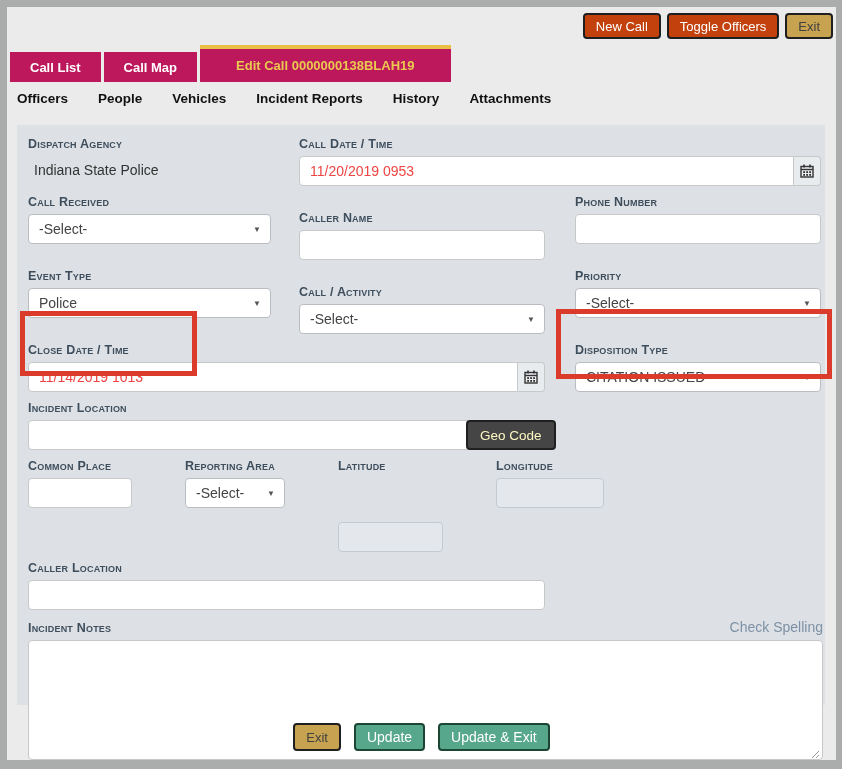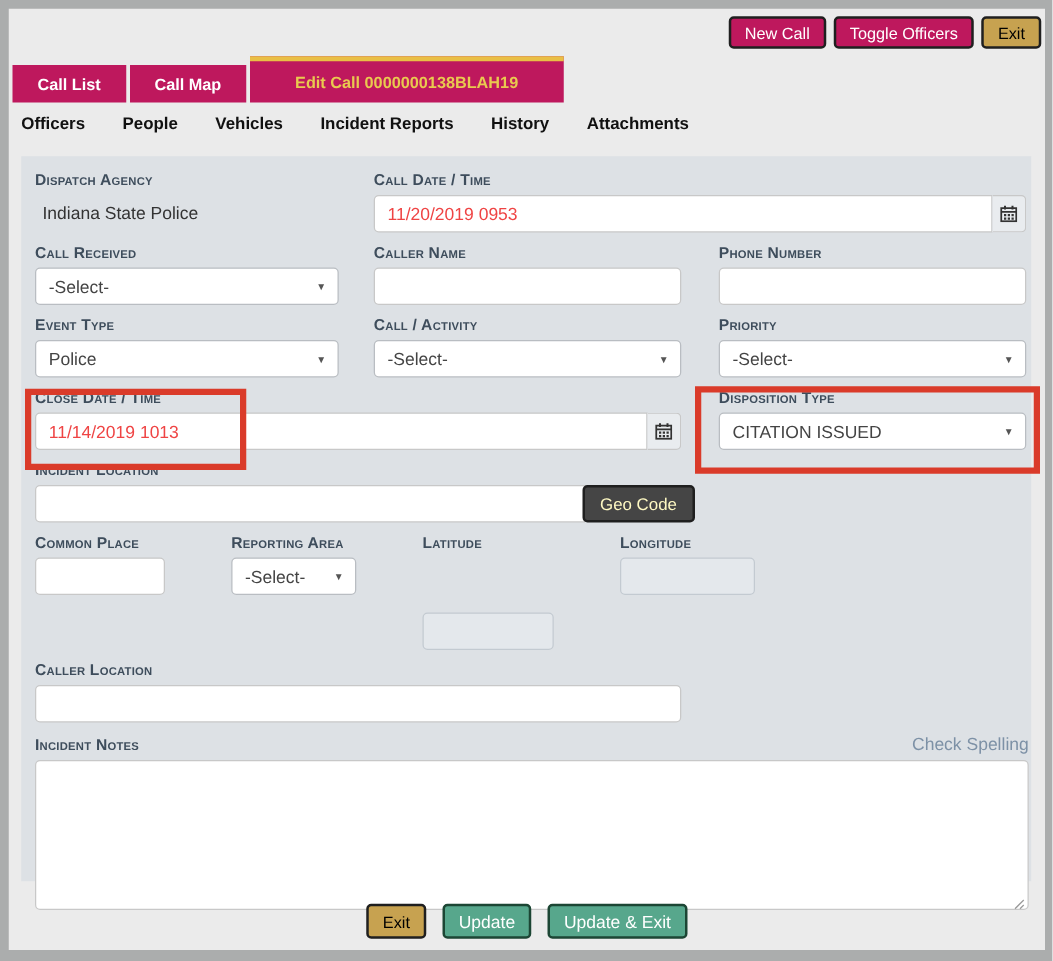--- a/index.html
+++ b/index.html
@@ -6,22 +6,22 @@
   body { font-family:"Liberation Sans", sans-serif; }
   .canvas { position:relative; width:842px; height:769px; background:#abadad; overflow:hidden; }
   .page { position:absolute; left:7px; top:7px; width:829px; height:753px; background:#ebebeb; }
 
   
   .topbar { position:absolute; top:0; left:0; right:0; height:38px;
             display:flex; justify-content:flex-end; align-items:center; gap:6px; padding-right:3px; }
   .btn { display:inline-flex; align-items:center; justify-content:center;
          height:26px; padding:0 11px; font-size:13px; border-radius:4px; cursor:pointer;
          border:2px solid #1f1f1f; white-space:nowrap; }
-  .btn-dark { background:#be185d; color:#ffffff; }
-  .btn-gold { background:#c7a250; color:#000000; }
+  .btn-dark { background:#c2410c; color:#ffffff; }
+  .btn-gold { background:#c7a250; color:#404040; }
   .btn-teal { background:#57a78c; color:#ffffff; border-color:#1c4634; font-size:14px; }
 
   
   .tabbar { position:absolute; top:38px; left:3px; height:37px; display:flex; align-items:flex-end; }
   .tab { background:#be185d; color:#ffffff; font-weight:bold; font-size:13px;
          height:30px; display:flex; align-items:center; padding:0 20px; margin-right:3px; cursor:pointer; }
   .tab.active { height:37px; color:#e9c94f; border-top:4px solid #e9bf45; padding:0 36px; }
 
   
   .subtabbar { position:absolute; top:75px; left:10px; right:6px; height:43px;
@@ -67,21 +67,21 @@
             justify-content:center; align-items:center; gap:13px; padding-top:16px; }
   .footer .btn { height:28px; }
 
   
   .red-box { position:absolute; border:5px solid #da3b2a; background:transparent; pointer-events:none; z-index:50; }
   .red-box.b1 { left:20px; top:311px; width:177px; height:65px; }
   .red-box.b2 { left:556px; top:309px; width:276px; height:70px; }
 
   
   .w-c1 { width:243px; }
-  .w-c2 { width:246px; }
+  .w-c2 { width:246px;margin-top:16px; }
   .w-c3 { width:246px; }
   .gap1 { margin-left:28px; }
   .gap2 { margin-left:30px; }
   .w-datetime { width:522px; }
   .w-close { width:517px; }
   .w-loc-input { width:440px; }
   .w-small1 { width:104px; } .w-small2 { width:100px; } .w-small3 { width:105px;gap:44px; } .w-small4 { width:108px; }
   .gap-s { margin-left:53px; }
 </style>
 </head>

